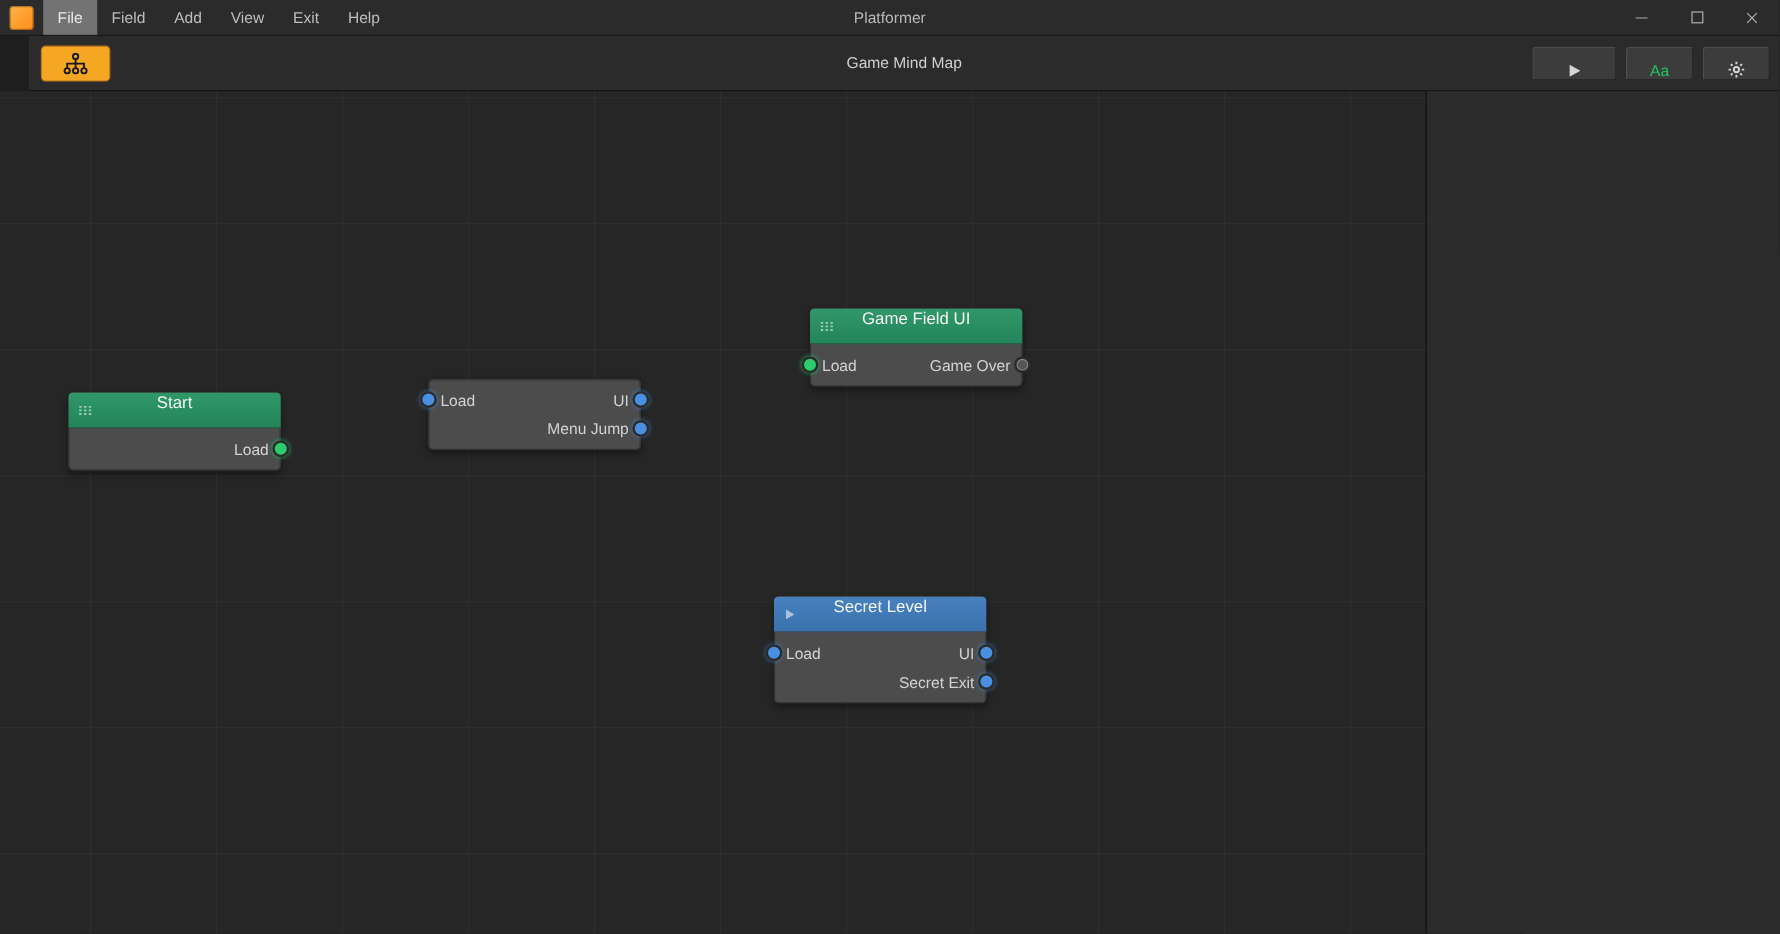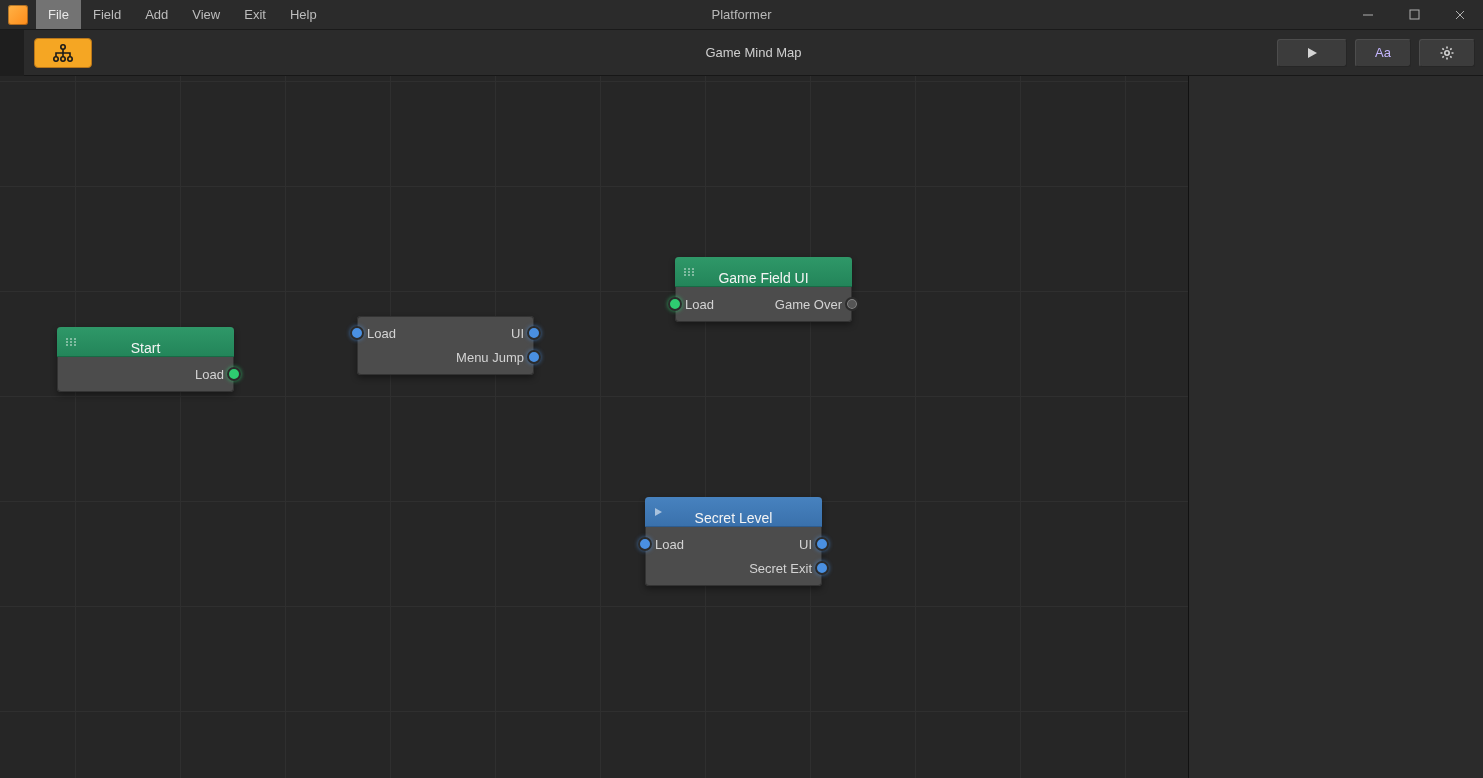--- a/index.html
+++ b/index.html
@@ -72,22 +72,22 @@
   display:flex; align-items:center; gap:8px;
 }
 .right-btn {
   width:70px; height:28px;
   background:#3c3c3c;
   border-top:1px solid #4d4d4d;
   border-left:1px solid #4d4d4d;
   border-right:1px solid #262626;
   border-bottom:1px solid #262626;
   border-radius:3px;
-  display:flex; align-items:center; justify-content:center;
-  color:#c4b5fd; cursor:pointer;
+  display:flex; align-items:flex-end; justify-content:center;
+  color:#22c55e; cursor:pointer;
 }
 .right-btn.small { width:56px; }
 
 .workspace {
   position:absolute; left:0; right:0; top:76px; bottom:0;
   display:flex;
 }
 .canvas-wrap {
   position:relative; width:1189px; height:100%;
   background:#262626;
@@ -108,21 +108,21 @@
 
 .node {
   position:absolute;
   border-radius:4px;
   background:#4c4c4c;
   box-shadow: 0 3px 6px rgba(0,0,0,.4), inset 0 0 0 1px #333;
   overflow:visible;
 }
 .node-header {
   height:30px; border-radius:4px 4px 0 0;
-  display:flex; align-items:flex-end; justify-content:center;
+  display:flex; align-items:flex-start; justify-content:center;
   color:#f4f4f4; font-size:14px;
   position:relative;
 }
 .node-header.green {
   background:linear-gradient(180deg,#2f9868,#23855a);
   border-bottom:1px solid #186a45;
 }
 .node-header.blue {
   background:linear-gradient(180deg,#4782bf,#3a71ac);
   border-bottom:1px solid #2e5c8e;

